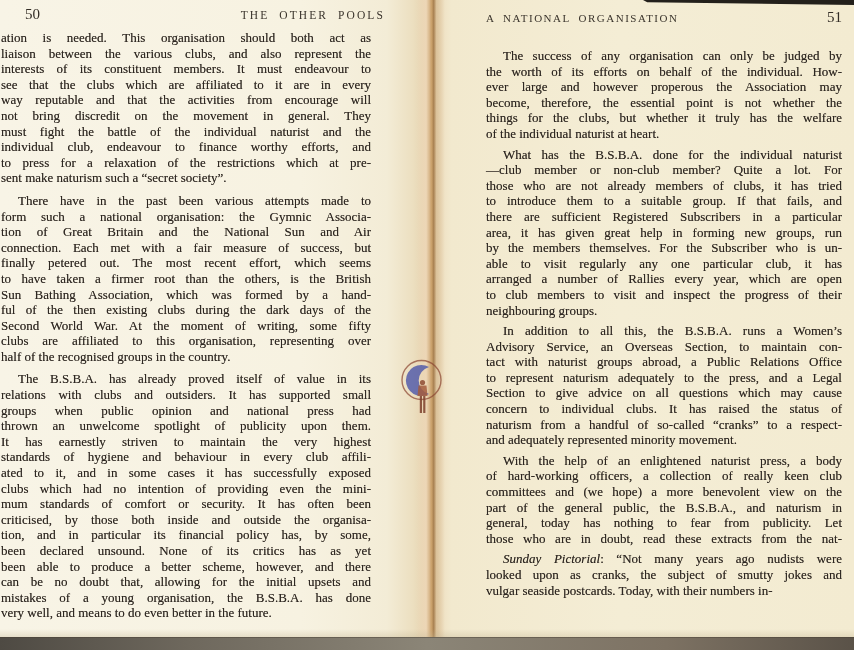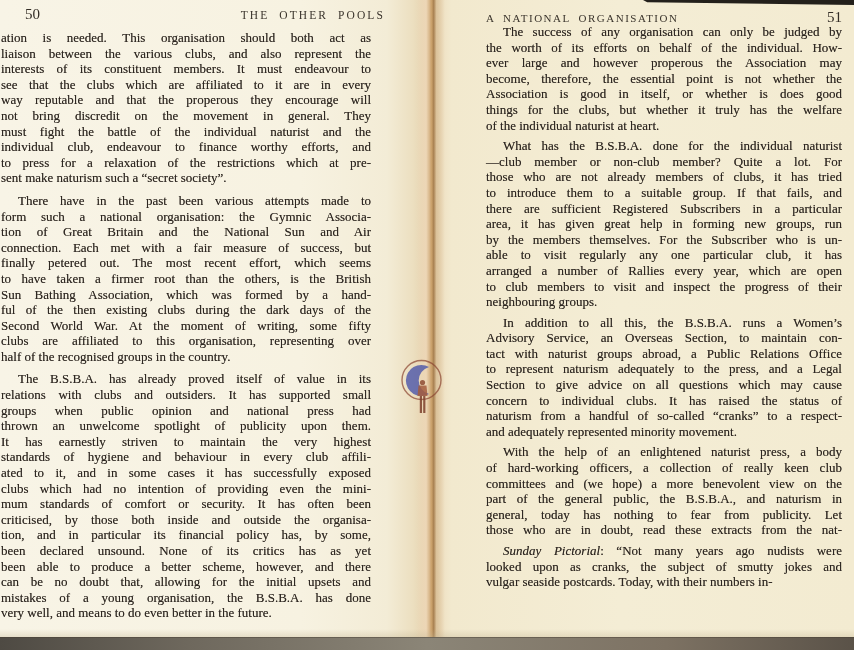--- a/index.html
+++ b/index.html
@@ -22,21 +22,21 @@
   .header-row.hl{left:7px;top:6px;width:378px;}
   .header-row.hr{left:486px;top:9px;width:356px;}
   .pagenum{font-size:15px;color:#332d26;}
   .hl .pagenum{padding-left:18px;}
   .running-head{font-size:11.5px;letter-spacing:2.1px;word-spacing:5px;color:#3a342c;}
   .hr .running-head{font-size:11px;letter-spacing:1.5px;word-spacing:4px;}
 
   
   .text-col{position:absolute;}
   .col-left{left:1px;top:30px;width:370px;}
-  .col-right{left:486px;top:24px;width:356px;}
+  .col-right{left:486px;top:48px;width:356px;}
   .line{font-size:13px;line-height:15.6px;height:15.6px;white-space:normal;
         text-align:justify;text-align-last:justify;
         text-shadow:0 0 0.4px rgba(43,33,22,0.55);}
   .line.last{text-align-last:left;}
   .line.indent{text-indent:17px;}
   .col-left .para + .para{margin-top:7px;}
   .col-right .para + .para{margin-top:5px;}
   .italic{font-style:italic;}
 
   
@@ -67,21 +67,21 @@
     <span class="running-head">A NATIONAL ORGANISATION</span>
     <span class="pagenum">51</span>
   </div>
 
   <div class="text-col col-left">
       <div class="para">
         <div class="line">ation is needed. This organisation should both act as</div>
         <div class="line">liaison between the various clubs, and also represent the</div>
         <div class="line">interests of its constituent members. It must endeavour to</div>
         <div class="line">see that the clubs which are affiliated to it are in every</div>
-        <div class="line">way reputable and that the properous they encourage will</div>
+        <div class="line">way reputable and that the activities from encourage will</div>
         <div class="line">not bring discredit on the movement in general. They</div>
         <div class="line">must fight the battle of the individual naturist and the</div>
         <div class="line">individual club, endeavour to finance worthy efforts, and</div>
         <div class="line">to press for a relaxation of the restrictions which at pre-</div>
         <div class="line last">sent make naturism such a “secret society”.</div>
       </div>
       <div class="para">
         <div class="line indent">There have in the past been various attempts made to</div>
         <div class="line">form such a national organisation: the Gymnic Associa-</div>
         <div class="line">tion of Great Britain and the National Sun and Air</div>
@@ -113,21 +113,20 @@
         <div class="line last">very well, and means to do even better in the future.</div>
       </div>
     </div>
 
   <div class="text-col col-right">
       <div class="para">
         <div class="line indent">The success of any organisation can only be judged by</div>
         <div class="line">the worth of its efforts on behalf of the individual. How-</div>
         <div class="line">ever large and however properous the Association may</div>
         <div class="line">become, therefore, the essential point is not whether the</div>
-        <div class="line">Association is good in itself, or whether is does good</div>
         <div class="line">things for the clubs, but whether it truly has the welfare</div>
         <div class="line last">of the individual naturist at heart.</div>
       </div>
       <div class="para">
         <div class="line indent">What has the B.S.B.A. done for the individual naturist</div>
         <div class="line">—club member or non-club member? Quite a lot. For</div>
         <div class="line">those who are not already members of clubs, it has tried</div>
         <div class="line">to introduce them to a suitable group. If that fails, and</div>
         <div class="line">there are sufficient Registered Subscribers in a particular</div>
         <div class="line">area, it has given great help in forming new groups, run</div>

